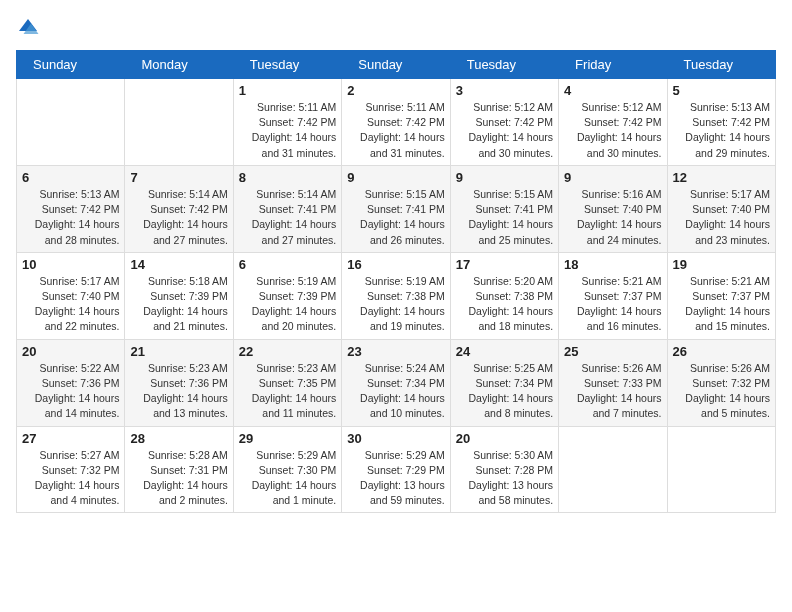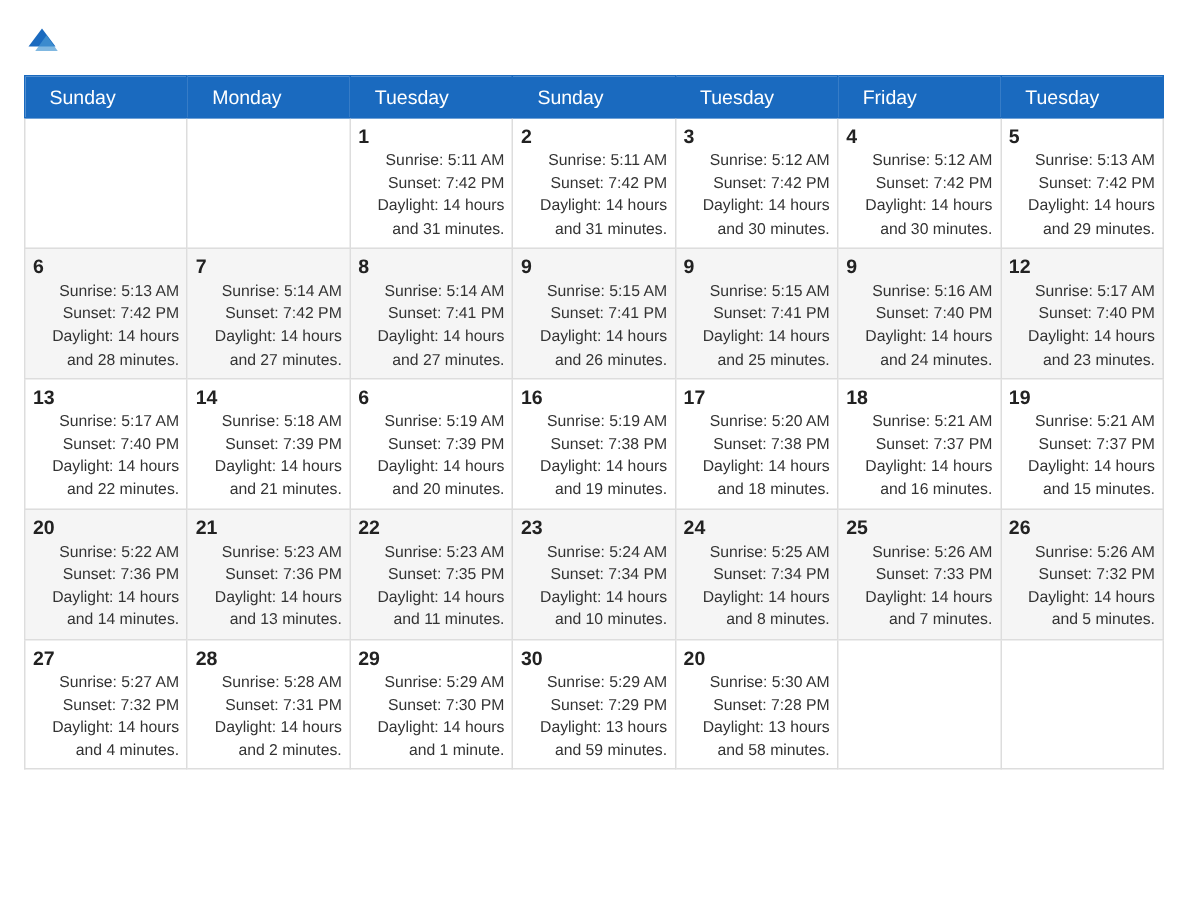--- a/index.html
+++ b/index.html
@@ -171,21 +171,21 @@
           <div class="day-number">9</div>
           <div class="day-info">Sunrise: 5:16 AM<br>Sunset: 7:40 PM<br>Daylight: 14 hours and 24 minutes.</div>
         </td>
         <td>
           <div class="day-number">12</div>
           <div class="day-info">Sunrise: 5:17 AM<br>Sunset: 7:40 PM<br>Daylight: 14 hours and 23 minutes.</div>
         </td>
       </tr>
       <tr>
         <td>
-          <div class="day-number">13</div>
+          <div class="day-number">10</div>
           <div class="day-info">Sunrise: 5:17 AM<br>Sunset: 7:40 PM<br>Daylight: 14 hours and 22 minutes.</div>
         </td>
         <td>
           <div class="day-number">14</div>
           <div class="day-info">Sunrise: 5:18 AM<br>Sunset: 7:39 PM<br>Daylight: 14 hours and 21 minutes.</div>
         </td>
         <td>
           <div class="day-number">6</div>
           <div class="day-info">Sunrise: 5:19 AM<br>Sunset: 7:39 PM<br>Daylight: 14 hours and 20 minutes.</div>
         </td>

